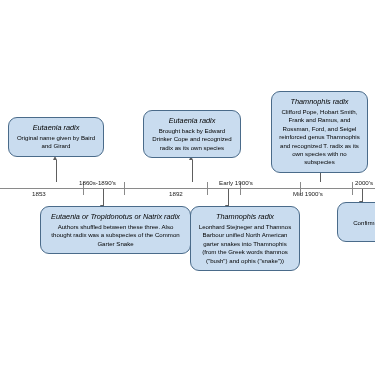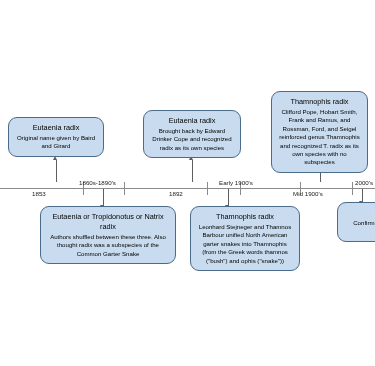--- a/index.html
+++ b/index.html
@@ -69,20 +69,21 @@
     background: #c9dcef;
     border: 0.9px solid #4a6b8a;
     border-radius: 9px;
     padding: 5px 6px;
     text-align: center;
     color: #000000;
     font-size: 6.1px;
     line-height: 8.4px;
   }
   .node .title {
+    font-style: italic;
     font-size: 7.3px;
     line-height: 10px;
     display: block;
     margin-bottom: 1px;
   }
   .node .body {
     display: block;
   }
 </style>
 </head>
@@ -133,21 +134,21 @@
   <div class="node" style="left:143px; top:110px; width:98px;">
     <span class="title">Eutaenia radix</span>
     <span class="body">Brought back by Edward Drinker Cope and recognized radix as its own species</span>
   </div>
 
   <div class="node" style="left:271px; top:91px; width:97px;">
     <span class="title">Thamnophis radix</span>
     <span class="body">Clifford Pope, Hobart Smith, Frank and Ramus, and Rossman, Ford, and Seigel reinforced genus Thamnophis and recognized T. radix as its own species with no subspecies</span>
   </div>
 
-  <div class="node" style="left:40px; top:206px; width:136px;">
+  <div class="node" style="left:40px; top:206px; width:151px;">
     <span class="title">Eutaenia or Tropidonotus or Natrix radix</span>
     <span class="body">Authors shuffled between these three. Also thought radix was a subspecies of the Common Garter Snake</span>
   </div>
 
   <div class="node" style="left:190px; top:206px; width:110px;">
     <span class="title">Thamnophis radix</span>
     <span class="body">Leonhard Stejneger and Thamnos Barbour unified North American garter snakes into Thamnophis (from the Greek words thamnos ("bush") and ophis ("snake"))</span>
   </div>
 
   <div class="node" style="left:337px; top:202px; width:110px;">

